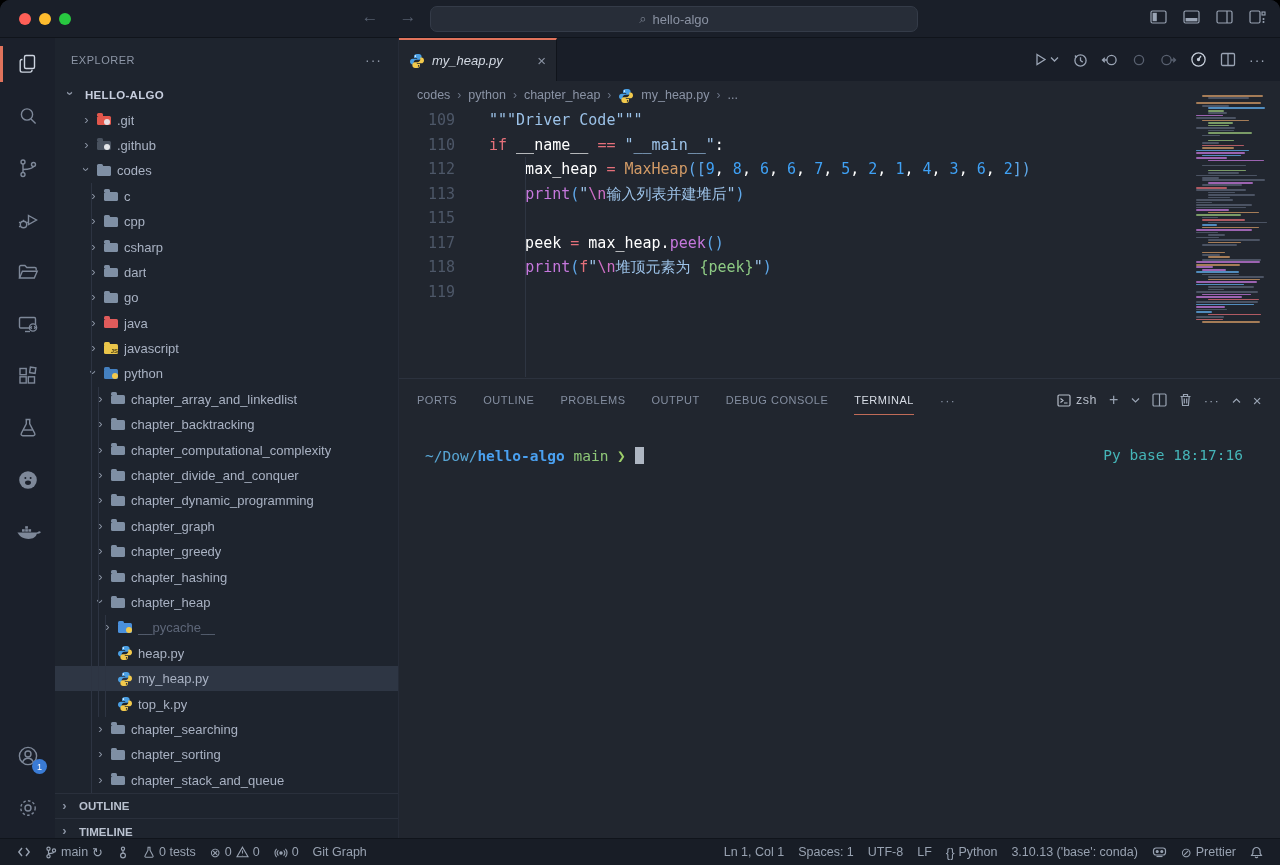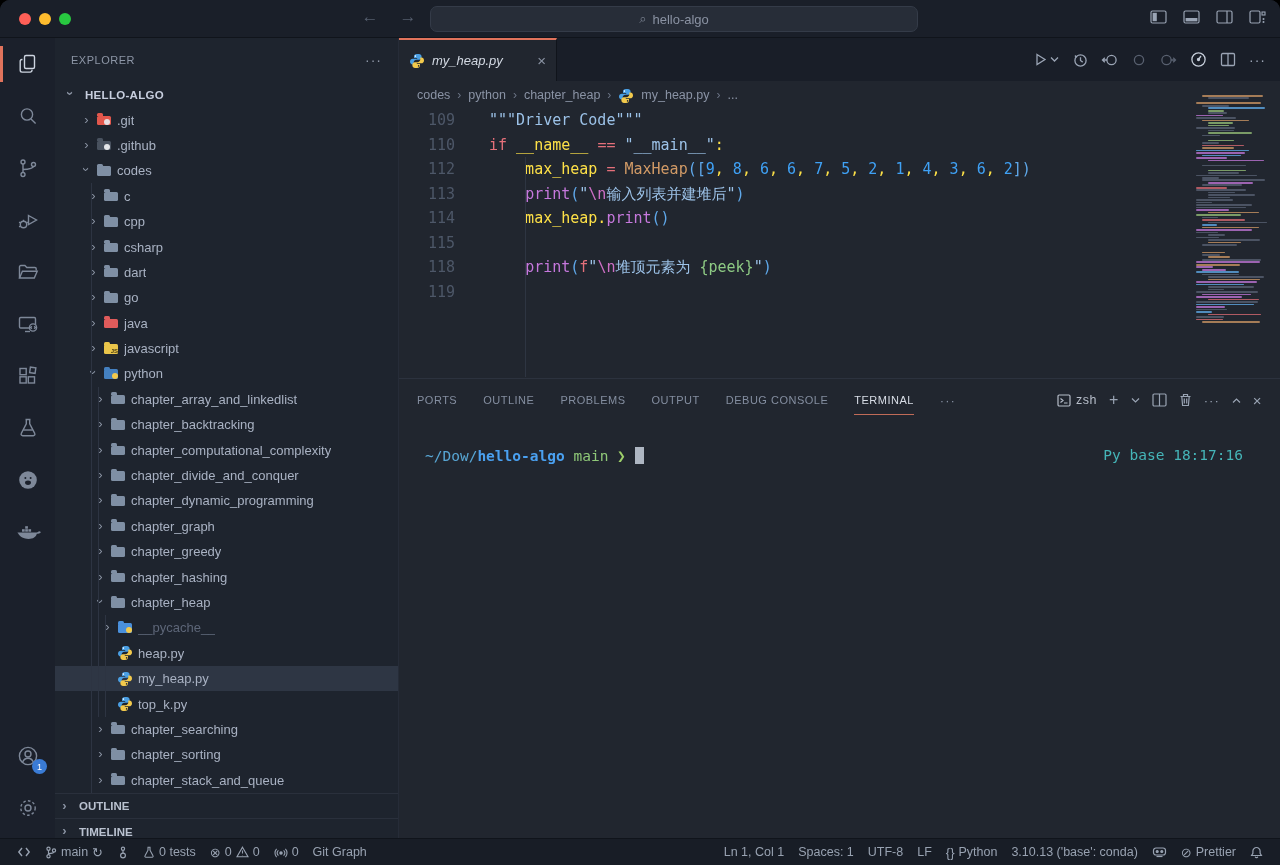--- a/index.html
+++ b/index.html
@@ -89,21 +89,21 @@
   .breadcrumbs { height:27px; display:flex; align-items:center; gap:7px; padding-left:18px;
                  color:#8a93a5; font-size:12.5px; }
   .breadcrumbs .sep { color:#6b7485; font-size:12px; }
   .breadcrumbs .bc-ico { display:inline-flex; transform:translateY(1px); }
 
   .code-area { position:absolute; left:0; right:0; top:70px; bottom:460px; overflow:hidden;
                font-family:"DejaVu Sans Mono", monospace; font-size:15px; }
   .code-line { height:24.5px; line-height:24.5px; white-space:pre; position:relative; }
   .code-line .ln { display:inline-block; width:56px; text-align:right; color:#4d5768; }
   .code-line .cd { margin-left:34px; }
-  .tk-def{color:#fde047}.tk-kw{color:#e5707a}.tk-str{color:#9cc2e8}.tk-esc{color:#ce6fc6}
+  .tk-def{color:#ffffff}.tk-kw{color:#e5707a}.tk-str{color:#9cc2e8}.tk-esc{color:#ce6fc6}
   .tk-fn{color:#c678dd}.tk-par{color:#5fa8ea}.tk-num{color:#3fa1f5}.tk-cls{color:#d19a66}
   .tk-cmt{color:#5b6477}.tk-grn{color:#8ecb84}
   .indent-guide { position:absolute; left:126px; top:49px; width:1px; height:220px; background:#2e3542; }
 
   .minimap { position:absolute; right:6px; top:57px; width:78px; height:238px; overflow:hidden; }
   .mm-row { height:1.6px; margin-bottom:.9px; border-radius:1px; }
 
   
   .panel { position:absolute; left:0; right:0; bottom:0; height:460px; background:#21262f;
            border-top:1px solid #2c323e; }
@@ -565,22 +565,22 @@
           <span>my_heap.py</span>
           <span class="sep">›</span>
           <span>...</span>
         </div>
       <div class="code-area">
         <div id="code-lines">
             <div class="code-line"><span class="ln">109</span><span class="cd"><span class="tk-str">"""Driver Code"""</span></span></div>
             <div class="code-line"><span class="ln">110</span><span class="cd"><span class="tk-kw">if</span><span class="tk-def"> __name__ </span><span class="tk-kw">==</span><span class="tk-def"> </span><span class="tk-str">"__main__"</span><span class="tk-def">:</span></span></div>
             <div class="code-line"><span class="ln">112</span><span class="cd"><span class="tk-def">    max_heap </span><span class="tk-kw">=</span><span class="tk-def"> </span><span class="tk-cls">MaxHeap</span><span class="tk-par">([</span><span class="tk-num">9</span><span class="tk-def">, </span><span class="tk-num">8</span><span class="tk-def">, </span><span class="tk-num">6</span><span class="tk-def">, </span><span class="tk-num">6</span><span class="tk-def">, </span><span class="tk-num">7</span><span class="tk-def">, </span><span class="tk-num">5</span><span class="tk-def">, </span><span class="tk-num">2</span><span class="tk-def">, </span><span class="tk-num">1</span><span class="tk-def">, </span><span class="tk-num">4</span><span class="tk-def">, </span><span class="tk-num">3</span><span class="tk-def">, </span><span class="tk-num">6</span><span class="tk-def">, </span><span class="tk-num">2</span><span class="tk-par">])</span></span></div>
             <div class="code-line"><span class="ln">113</span><span class="cd"><span class="tk-def">    </span><span class="tk-fn">print</span><span class="tk-par">(</span><span class="tk-str">"</span><span class="tk-esc">\n</span><span class="tk-str">输入列表并建堆后"</span><span class="tk-par">)</span></span></div>
-            <div class="code-line"><span class="ln">114</span><span class="cd"><span class="tk-def">    max_heap.</span><span class="tk-fn">print</span><span class="tk-par">()</span></span></div>
             <div class="code-line"><span class="ln">115</span><span class="cd"></span></div>
+            <div class="code-line"><span class="ln">117</span><span class="cd"><span class="tk-def">    peek </span><span class="tk-kw">=</span><span class="tk-def"> max_heap.</span><span class="tk-fn">peek</span><span class="tk-par">()</span></span></div>
             <div class="code-line"><span class="ln">118</span><span class="cd"><span class="tk-def">    </span><span class="tk-fn">print</span><span class="tk-par">(</span><span class="tk-kw">f</span><span class="tk-str">"</span><span class="tk-esc">\n</span><span class="tk-str">堆顶元素为 </span><span class="tk-grn">{peek}</span><span class="tk-str">"</span><span class="tk-par">)</span></span></div>
             <div class="code-line"><span class="ln">119</span><span class="cd"></span></div>
           </div>
         <div class="indent-guide"></div>
       </div>
       <div class="minimap" id="minimap">
           <div class="mm-row" style="margin-left: 6px; width: 61px; background: rgb(209, 154, 102); opacity: 0.75;"></div>
           <div class="mm-row" style="margin-left: 12px; width: 41px; background: rgb(90, 99, 117); opacity: 0.75;"></div>
           <div class="mm-row" style="background: transparent;"></div>
           <div class="mm-row" style="margin-left: 0px; width: 65px; background: rgb(209, 154, 102); opacity: 0.75;"></div>

